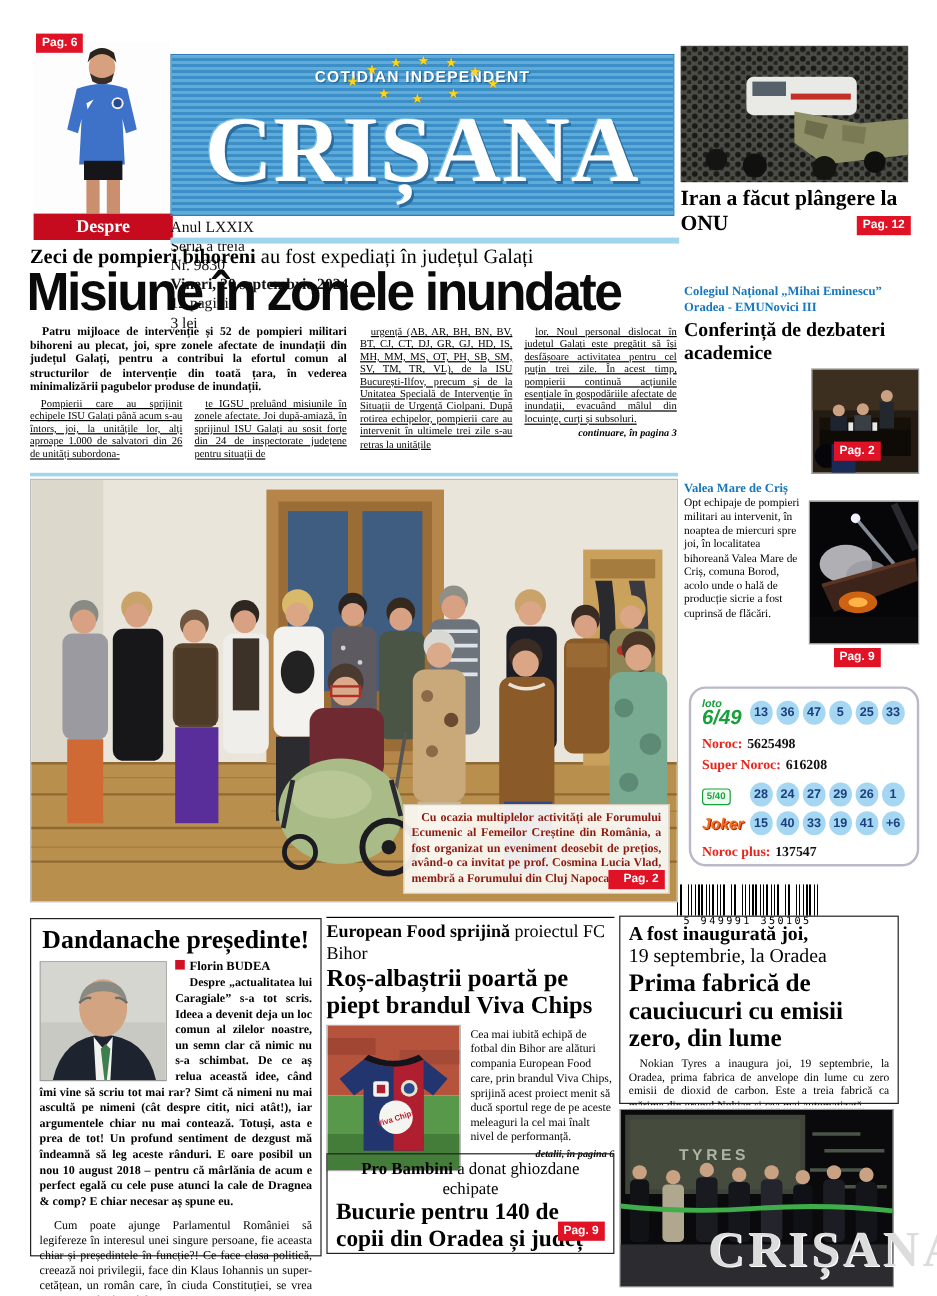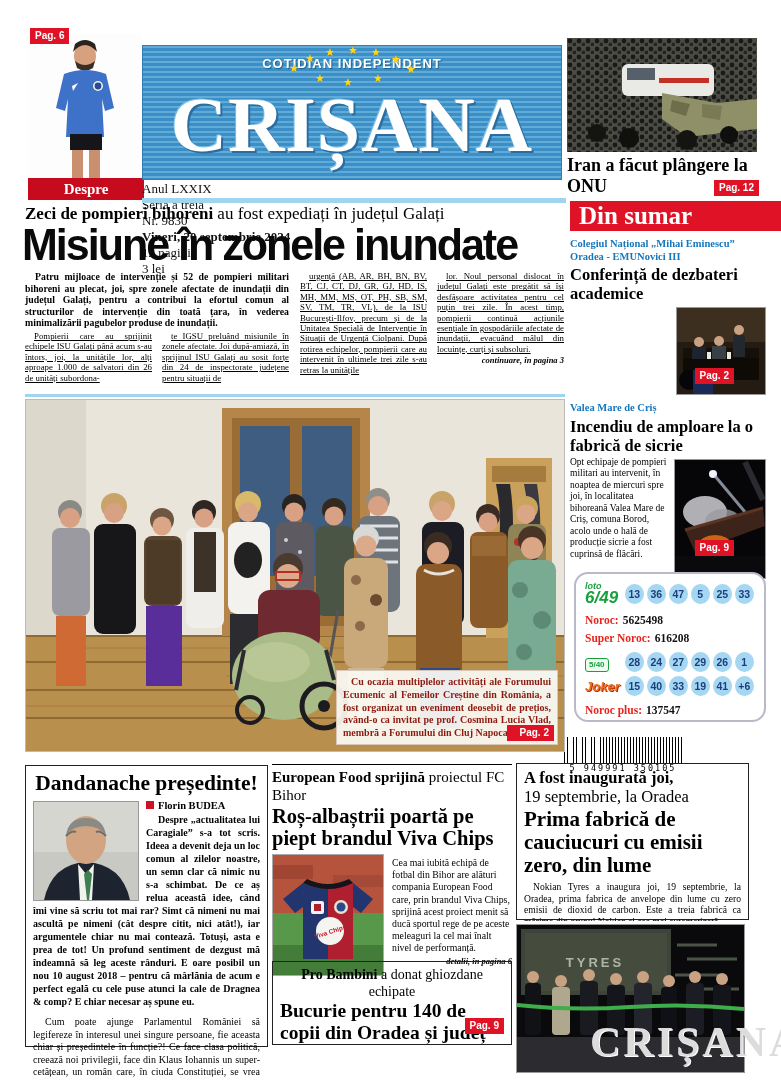--- a/index.html
+++ b/index.html
@@ -200,21 +200,20 @@
       <circle cx="62" cy="100" r="10" fill="#10100e"></circle>
       <circle cx="120" cy="102" r="10" fill="#141410"></circle>
       <circle cx="162" cy="97" r="9" fill="#0f0f0d"></circle>
     </svg>
   </div>
   <div class="iran-head">
     <span>Iran a făcut plângere la ONU</span>
     <span class="pag">Pag. 12</span>
   </div>
 
-  <div class="dinsumar">Din sumar</div>
 
   <div class="sumar-item s1">
     <div class="skicker">Colegiul Național „Mihai Eminescu” Oradea - EMUNovici III</div>
     <div class="shead">Conferință de dezbateri academice</div>
     <div class="sphoto">
       <svg width="88" height="86" viewBox="0 0 88 86">
         <rect width="88" height="86" fill="#241b12"></rect>
         <rect x="0" y="0" width="88" height="34" fill="#3c2f1f"></rect>
         <rect x="6" y="40" width="76" height="10" fill="#161009"></rect>
         <rect x="6" y="50" width="76" height="22" fill="#0e0a06"></rect>
@@ -228,21 +227,20 @@
         <rect x="50" y="44" width="4" height="7" fill="#e8e8e4"></rect>
         <circle cx="12" cy="72" r="10" fill="#05050a"></circle>
         <rect x="16" y="62" width="20" height="24" fill="#1a2a56"></rect>
       </svg>
     </div>
     <span class="pag">Pag. 2</span>
   </div>
 
   <div class="sumar-item s2">
     <div class="skicker">Valea Mare de Criș</div>
-    <div class="shead">Incendiu de amploare la o fabrică de sicrie</div>
     <div class="sphoto">
       <svg width="90" height="118" viewBox="0 0 90 118">
         <rect width="90" height="118" fill="#060608"></rect>
         <circle cx="38" cy="14" r="4" fill="#f2f2ff"></circle>
         <path d="M40 16 L70 52" stroke="#b9c4d4" stroke-width="3" opacity=".7"></path>
         <path d="M70 2 L88 40" stroke="#2a2a30" stroke-width="6"></path>
         <ellipse cx="30" cy="52" rx="22" ry="16" fill="#cfcfd2" opacity=".85"></ellipse>
         <ellipse cx="48" cy="62" rx="18" ry="13" fill="#9a9aa0" opacity=".8"></ellipse>
         <path d="M10 70 L88 48 L90 66 L20 92 z" fill="#3d241a"></path>
         <path d="M10 70 L88 48" stroke="#5c3423" stroke-width="3"></path>

